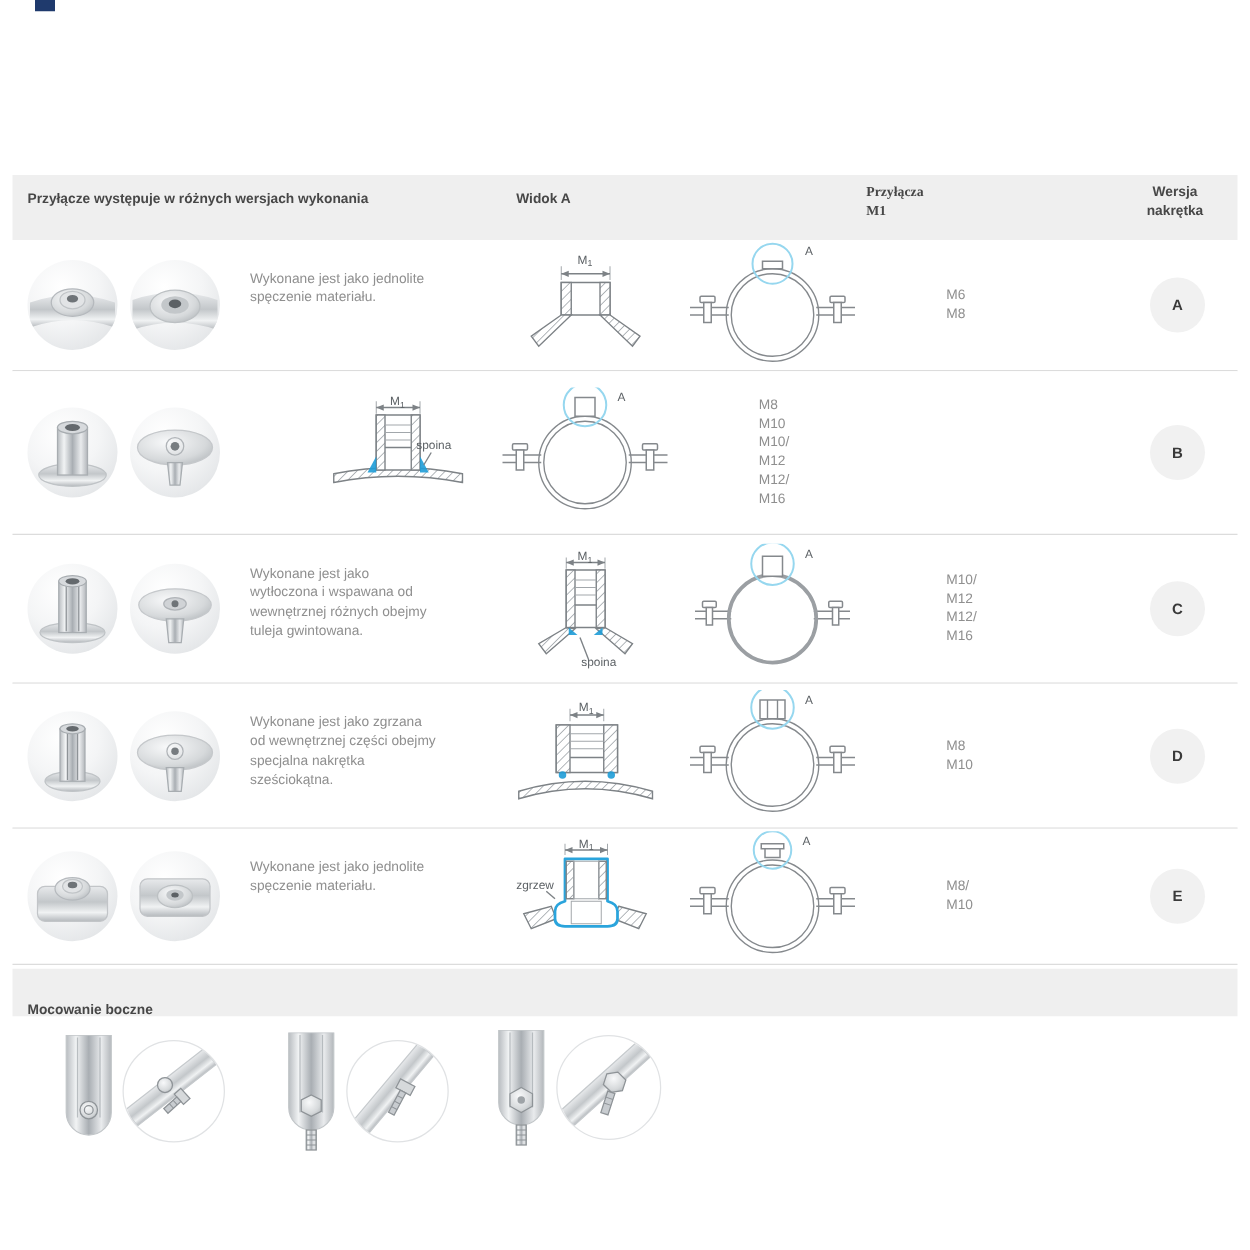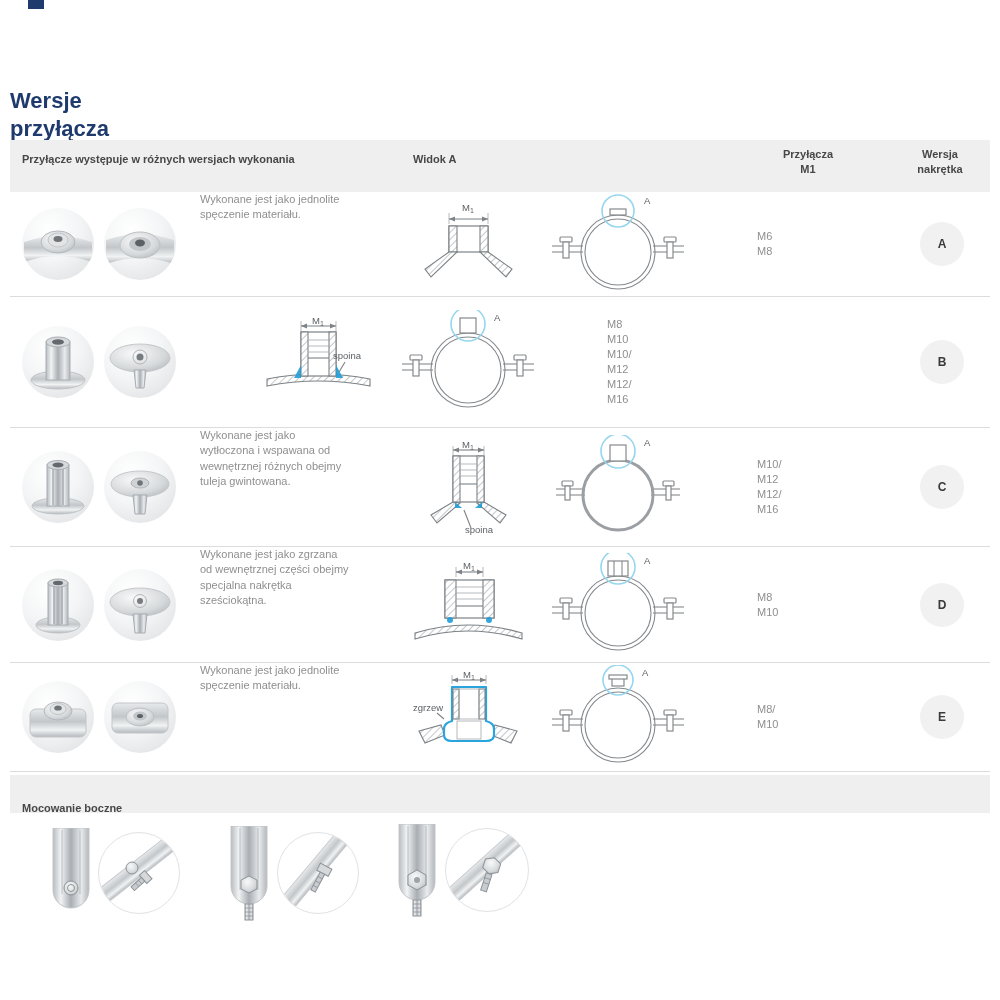--- a/index.html
+++ b/index.html
@@ -9,38 +9,38 @@
   .logo-frag{position:absolute;left:28px;top:0;width:16px;height:9px;background:#1f3a6d;}
 
   .title{position:absolute;left:10px;top:72px;width:140px;font-size:22px;font-weight:700;
          color:#1f3a6d;line-height:1.28;}
 
   
   .thead{position:absolute;left:10px;top:140px;width:980px;height:52px;background:#efefef;}
   .th{position:absolute;font-size:11px;font-weight:600;color:#474747;}
   .th-desc{left:12px;top:13px;}
   .th-view{left:403px;top:13px;}
-  .th-m{left:753px;top:7px;width:90px;text-align:center;line-height:15px;}
+  .th-m{left:683px;top:7px;width:90px;line-height:15px;font-family:Liberation Serif, serif;}
   .th-ver{left:885px;top:7px;width:90px;text-align:center;line-height:15px;}
 
   
   .row{position:absolute;left:10px;width:980px;display:flex;align-items:center;
        box-sizing:border-box;border-bottom:1px solid #dcdcdc;background:#fff;}
   #row-a{top:192px;height:105px;}
   #row-b{top:297px;height:131px;}
   #row-c{top:428px;height:119px;}
   #row-d{top:547px;height:116px;}
   #row-e{top:663px;height:109px;}
 
   .s-photos{width:190px;padding-left:12px;box-sizing:border-box;display:flex;gap:10px;
             align-items:center;flex:none;}
   .photo{width:72px;height:72px;border-radius:50%;overflow:hidden;flex:none;
          background:radial-gradient(circle at 38% 30%, #ffffff 0%, #f4f5f6 45%, #e6e8ea 75%, #d7dadc 100%);}
   .photo svg{display:block;}
-  .s-desc{width:150px;flex:none;align-self:flex-start;font-size:11px;
+  .s-desc{width:150px;flex:none;align-self:flex-start;padding-top:24px;font-size:11px;
           color:#8f8f8f;line-height:1.4;}
   .s-view{width:120px;margin-left:58px;flex:none;display:flex;justify-content:center;}
   .s-clamp{width:182px;margin-left:4px;flex:none;}
   .s-threads{width:66px;margin-left:43px;flex:none;font-size:11px;color:#8f8f8f;
              line-height:15px;white-space:pre-line;}
   .s-badge{margin-left:auto;margin-right:26px;flex:none;width:44px;height:44px;border-radius:50%;
            background:#f1f1f1;display:flex;align-items:center;justify-content:center;
            font-size:12px;font-weight:600;color:#3a3a3a;}
 
   
@@ -96,21 +96,20 @@
         <stop offset="0.6" stop-color="#d6d9db"></stop>
       <stop offset="1" stop-color="#a8adb1"></stop>
     </radialGradient>
   </defs>
 </svg>
 
 <div class="page">
 
   <div class="logo-frag"></div>
 
-  <h1 class="title">Wersje przyłącza</h1>
 
   <div class="thead">
     <div class="th th-desc">Przyłącze występuje w różnych wersjach wykonania</div>
     <div class="th th-view">Widok A</div>
     <div class="th th-m">
       <div>Przyłącza</div>
       <div>M1</div>
     </div>
     <div class="th th-ver">
       <div>Wersja</div>

